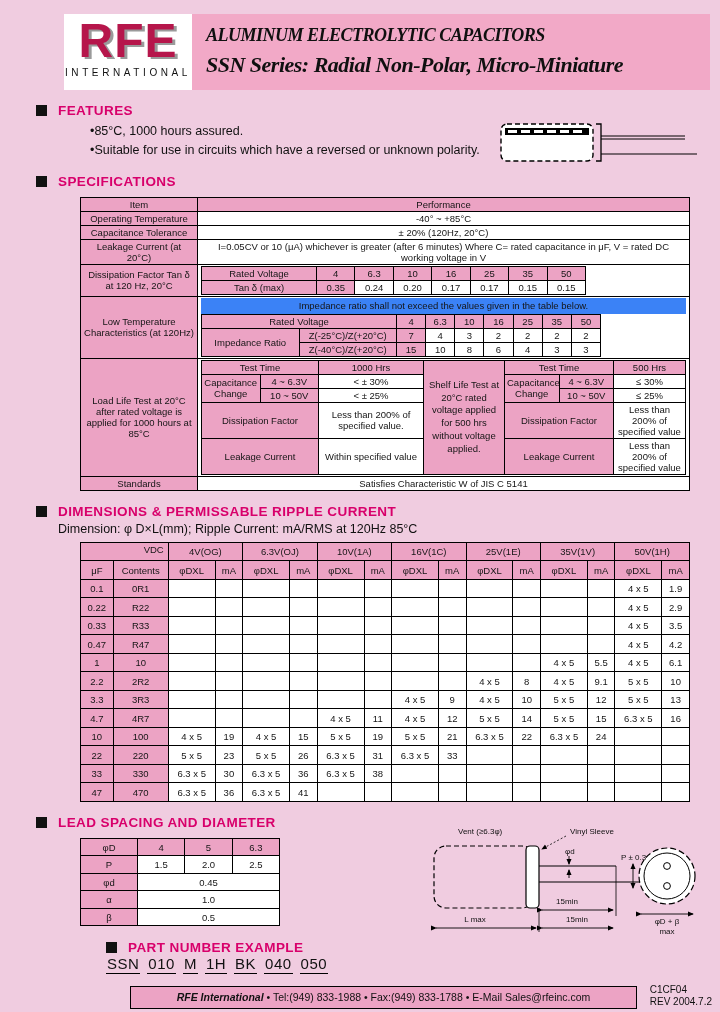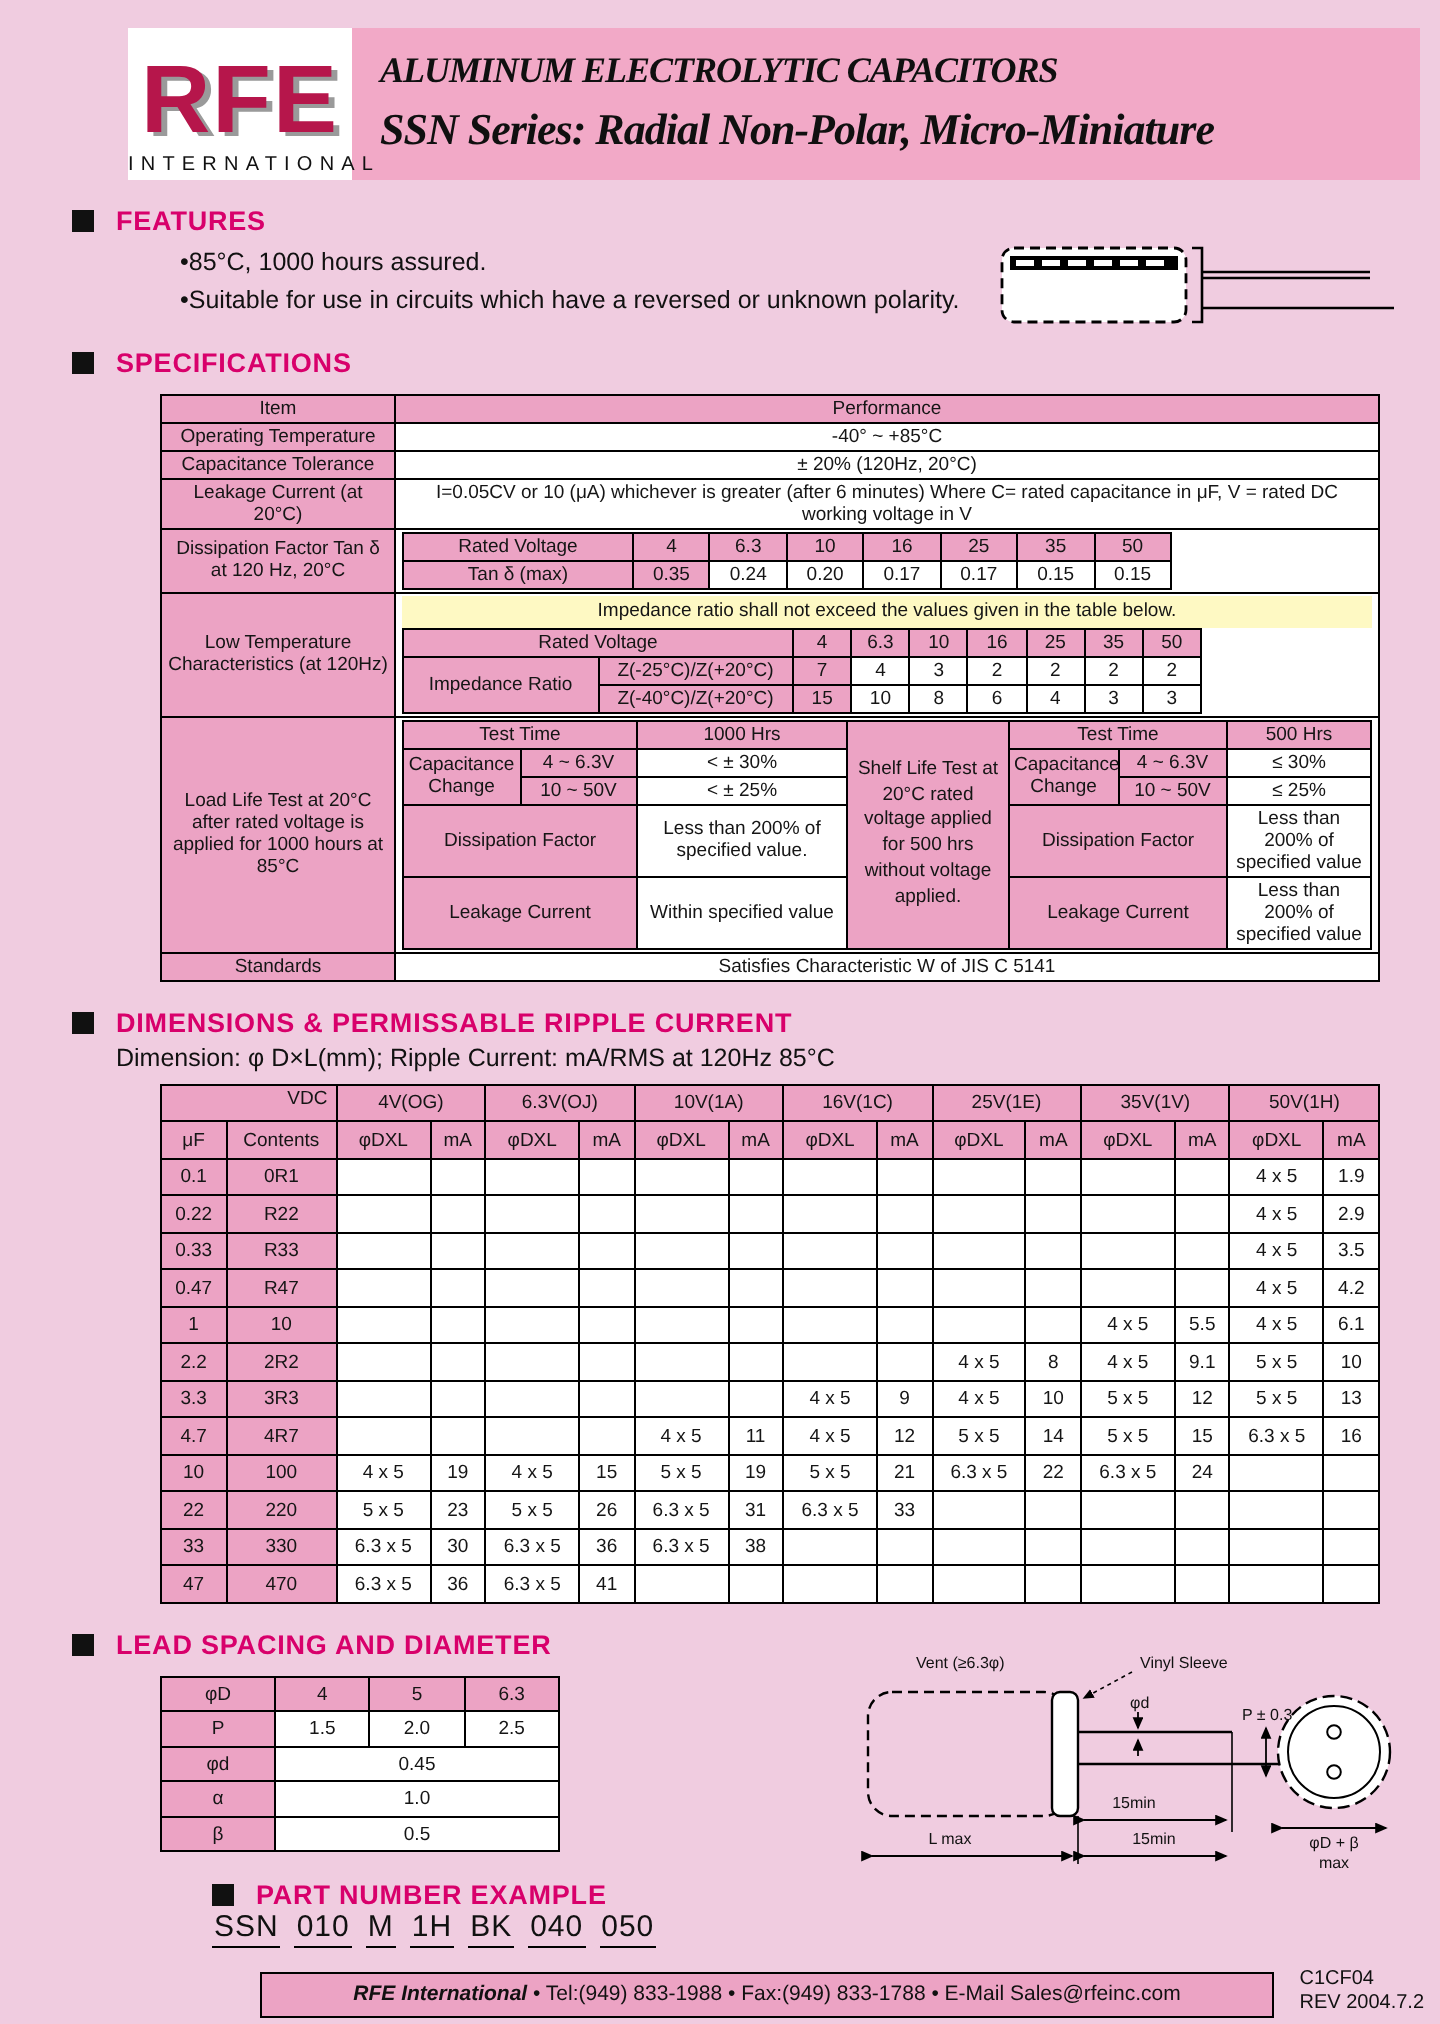--- a/index.html
+++ b/index.html
@@ -4,21 +4,21 @@
 <style>
   html,body{margin:0;padding:0;}
   body{
     width:720px;height:1012px;overflow:hidden;
     background:#F0CCE0;color:#151515;
     font-family:"Liberation Sans",sans-serif;
     -webkit-font-smoothing:antialiased;
   }
   
   .header{display:flex;margin:14px 10px 0 64px;height:76px;}
-  .logo-box{width:112px;background:#fff;position:relative;padding-top:12px;text-align:center;}
+  .logo-box{width:128px;background:#fff;position:relative;padding-top:2px;text-align:center;}
   .logo-rfe{
     font-family:"Liberation Sans",sans-serif;font-weight:800;font-size:48px;line-height:50px;
     color:#B6164B;letter-spacing:1px;text-shadow:3px 2px 0 #9a9a9a;
   }
   .logo-sub{font-size:10px;letter-spacing:3.6px;color:#111;margin-top:1px;}
   .banner{flex:1;background:#F2A9C7;padding:5px 14px 0 14px;}
   .banner .t1{font-family:"Liberation Serif",serif;font-style:italic;font-weight:700;font-size:18px;line-height:32px;color:#101010;letter-spacing:-0.5px;}
   .banner .t2{font-family:"Liberation Serif",serif;font-style:italic;font-weight:700;font-size:22px;line-height:28px;color:#101010;letter-spacing:-0.5px;}
   
   .sec-h{display:flex;align-items:center;margin:13px 0 0 36px;}
@@ -32,21 +32,21 @@
   
   table.t{border-collapse:collapse;table-layout:fixed;}
   table.t td{border:1.5px solid #000;font-size:9.5px;padding:1px 3px;text-align:center;vertical-align:middle;background:#fff;overflow:hidden;}
   td.pk{background:#ECA3C4 !important;}
   td.al{text-align:left;padding-left:5px;}
   td.np{padding:0;vertical-align:top;}
   .spec{width:610px;margin:8px 0 0 80px;border-radius:31px;}
   .spec td.lbl{width:110px;}
   table.inner{border-collapse:collapse;table-layout:fixed;}
   table.inner td{border:1.5px solid #000;font-size:9.5px;padding:1px 2px;text-align:center;background:#fff;}
-  .note{font-size:9.5px;text-align:center;padding:2px 0 3px 0;background:#fef9c3;}
+  .note{font-size:9.5px;text-align:center;padding:2px 0 3px 0;background:#3b82f6;}
   .shelf{font-size:9px;line-height:1.35;padding:2px;}
   
   .dims{width:610px;margin:6px 0 0 80px;}
   .dims td{height:15.5px;font-size:9.5px;padding:0 1px;}
   .diag{position:relative;background:
      linear-gradient(to bottom right,rgba(0,0,0,0) calc(50% - 1px),#000 50%,rgba(0,0,0,0) calc(50% + 1px)),#ECA3C4 !important;}
   .diag .vdc{position:absolute;top:1px;right:4px;font-size:9.5px;}
   
   .lead-row{display:flex;margin:8px 0 0 80px;position:relative;}
   .leadt{width:200px;}

